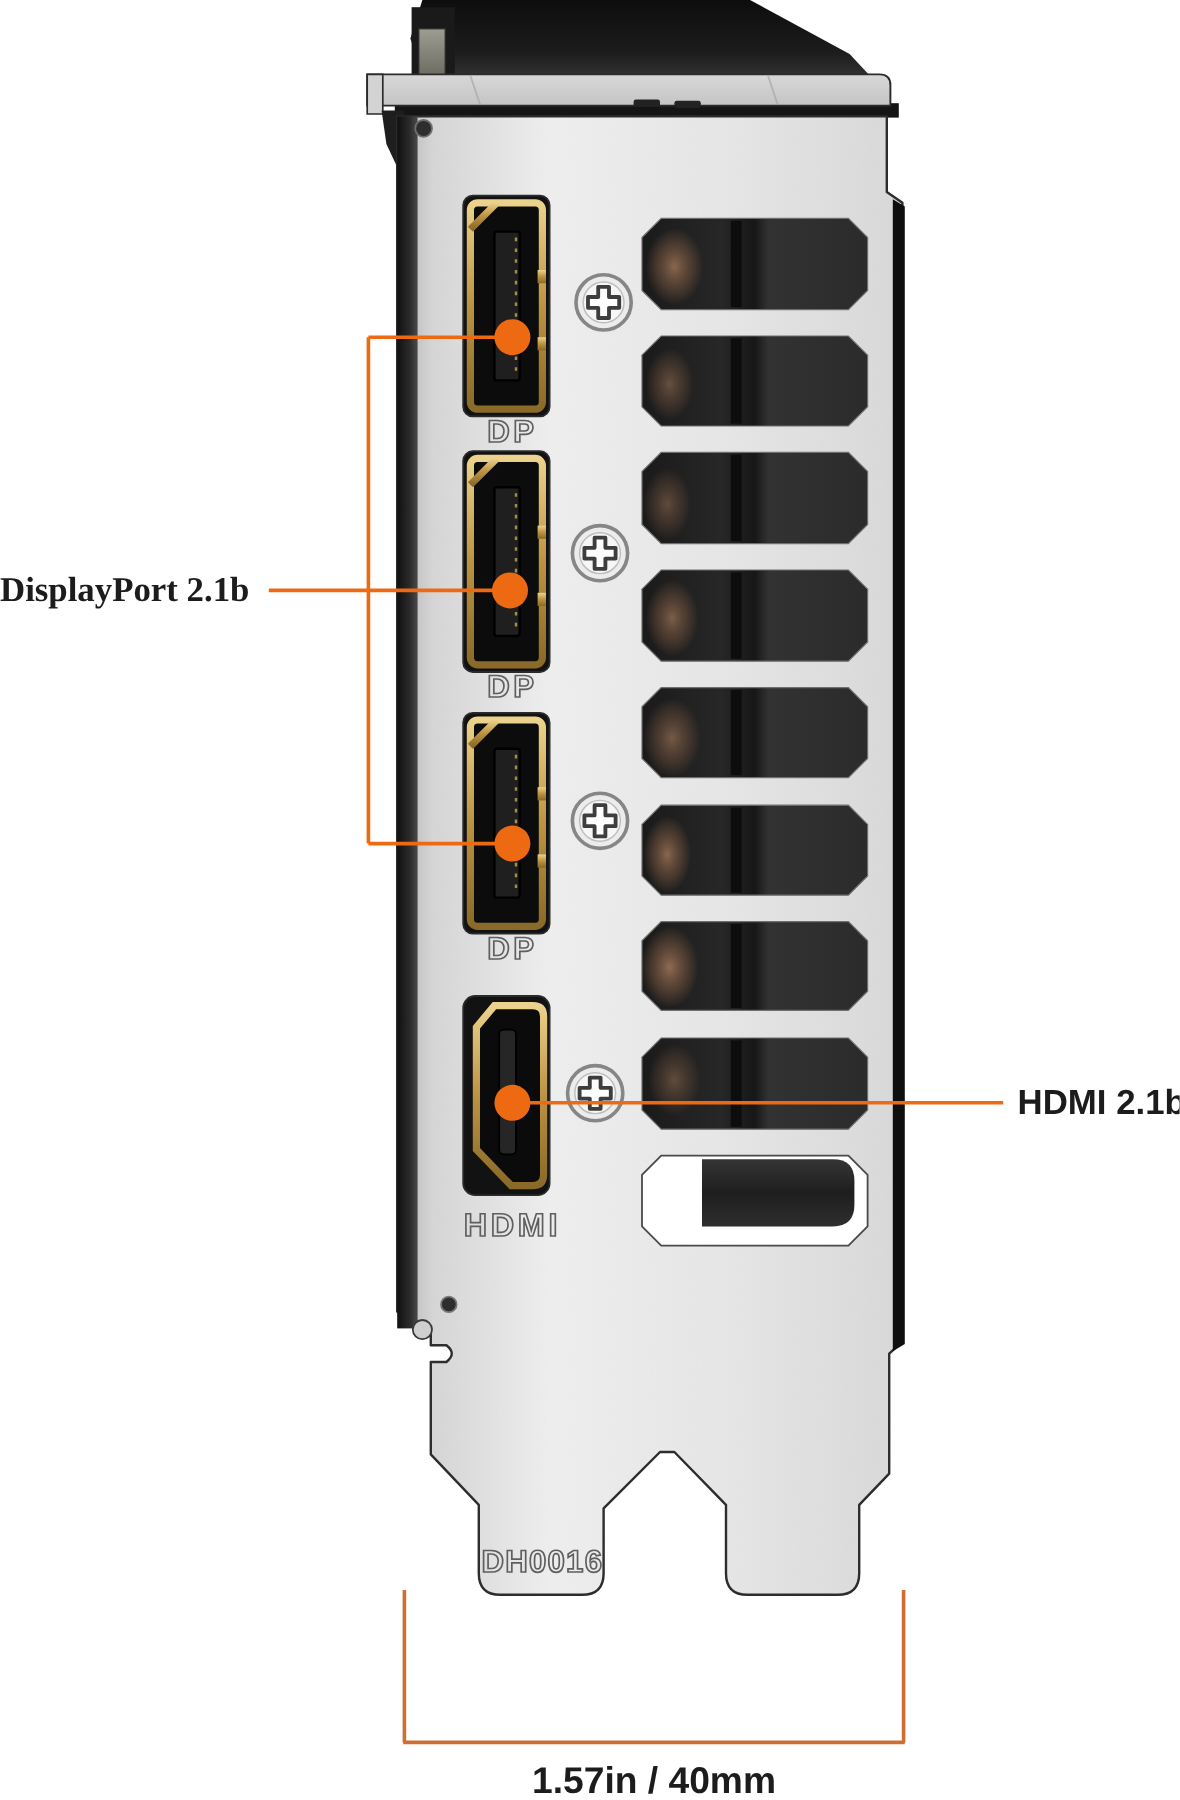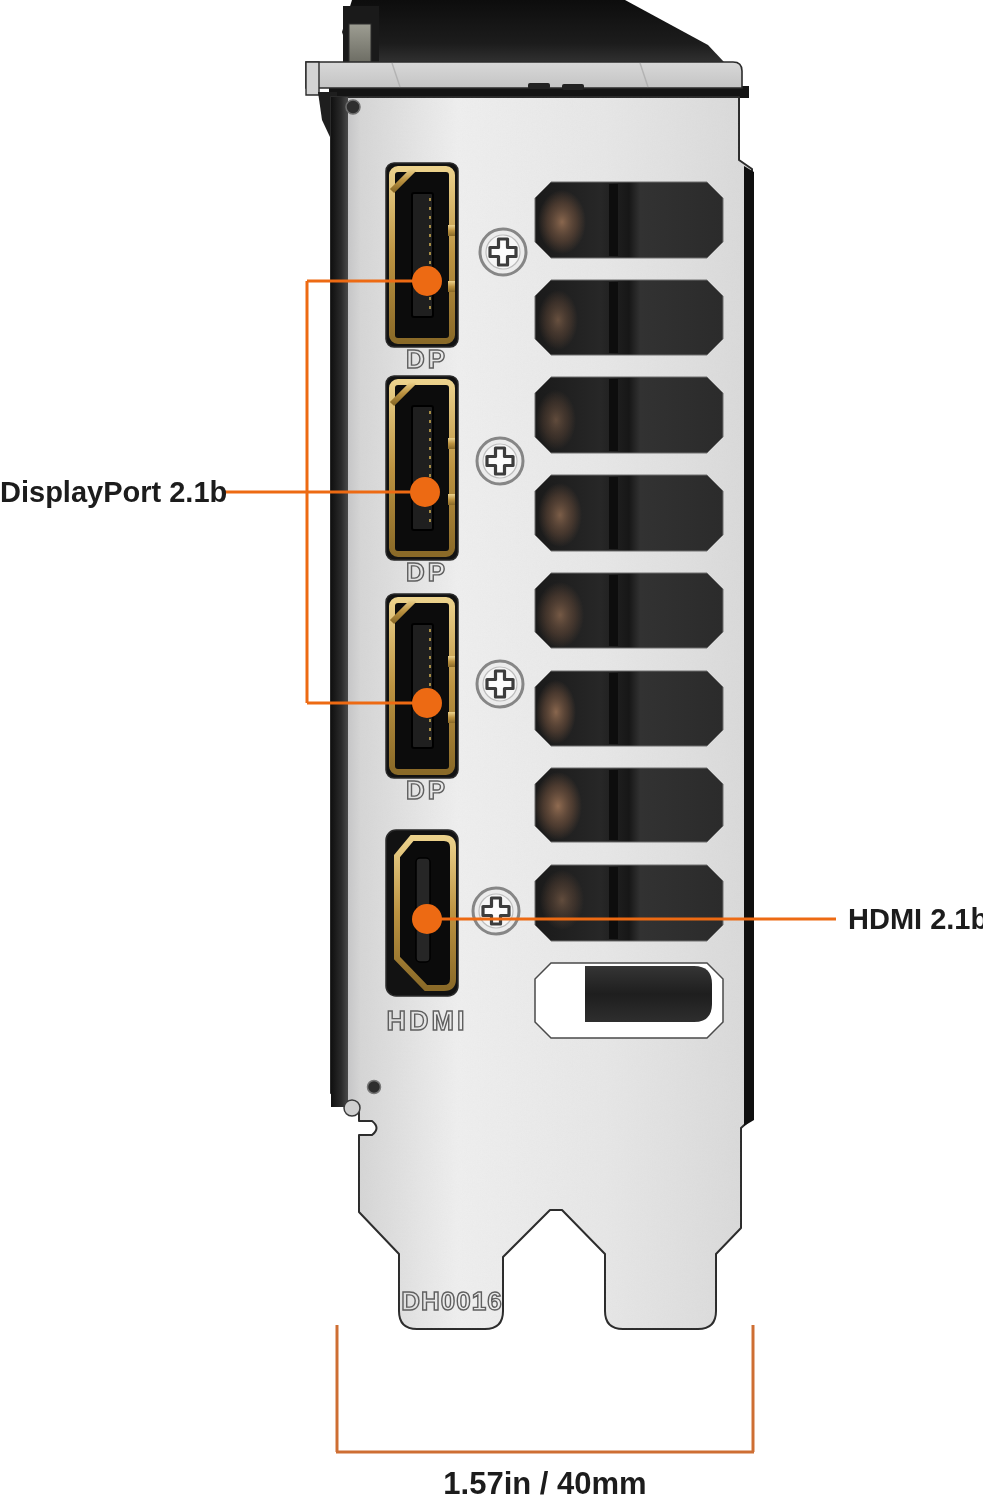--- a/index.html
+++ b/index.html
@@ -1,21 +1,21 @@
 <!DOCTYPE html>
 <html style="--accent: #ED6A13; --dimension_line: #CE6E33; --text: #1C1C1C; --gold: #C9A553; --bracket_light: #EDEDED; --bracket_dark: #B9B9B9; --vent_dark: #232323; --shroud_black: #151515;"><head>
 <meta charset="utf-8">
 <style>
   html,body{margin:0;padding:0;background:#ffffff;}
   body{width:983px;height:1500px;position:relative;overflow:hidden;
        font-family:"Liberation Sans",sans-serif;}
   .stage{position:absolute;left:0;top:0;width:867px;height:1500px;}
   .callout-label{position:absolute;font-weight:700;font-size:29px;color:var(--text,#1c1c1c);
                  letter-spacing:0px;white-space:nowrap;}
-  #label-displayport{left:0;top:476px;width:218px;text-align:right;}
+  #label-displayport{left:0;top:476px;width:218px;text-align:left;font-family:Liberation Serif, serif;}
   #label-hdmi{left:848px;top:903px;}
   #label-dimension{left:337px;top:1466px;width:416px;text-align:center;font-size:31px;}
   svg text.stamp{font-family:"Liberation Sans",sans-serif;font-weight:bold;
                  fill:none;stroke:#5f5f5f;stroke-width:1.4;}
   .accent-line{stroke:var(--accent,#ed6a13);stroke-width:3;fill:none;}
   .accent-dot{fill:var(--accent,#ed6a13);}
   .dim-line{stroke:var(--dimension_line,#ce6e33);stroke-width:3;fill:none;}
 </style>
 </head>
 <body>

